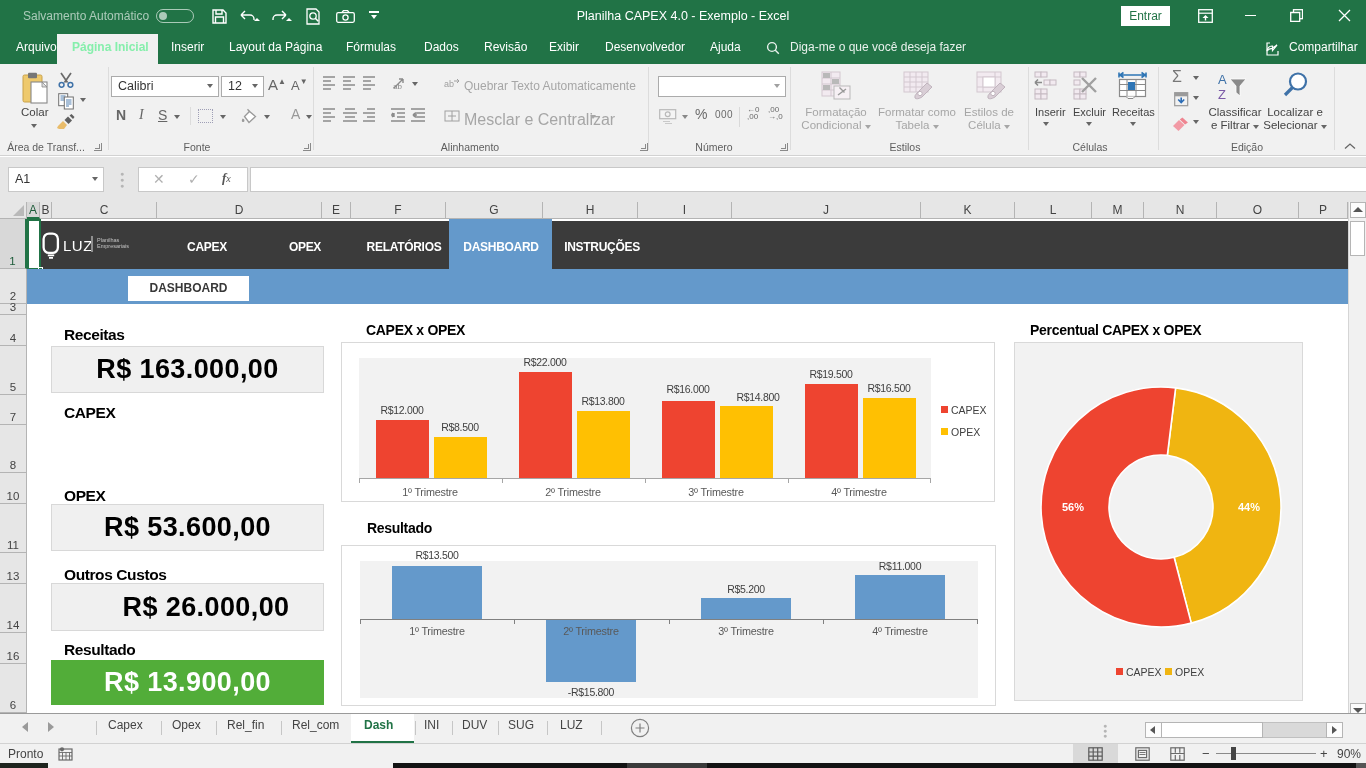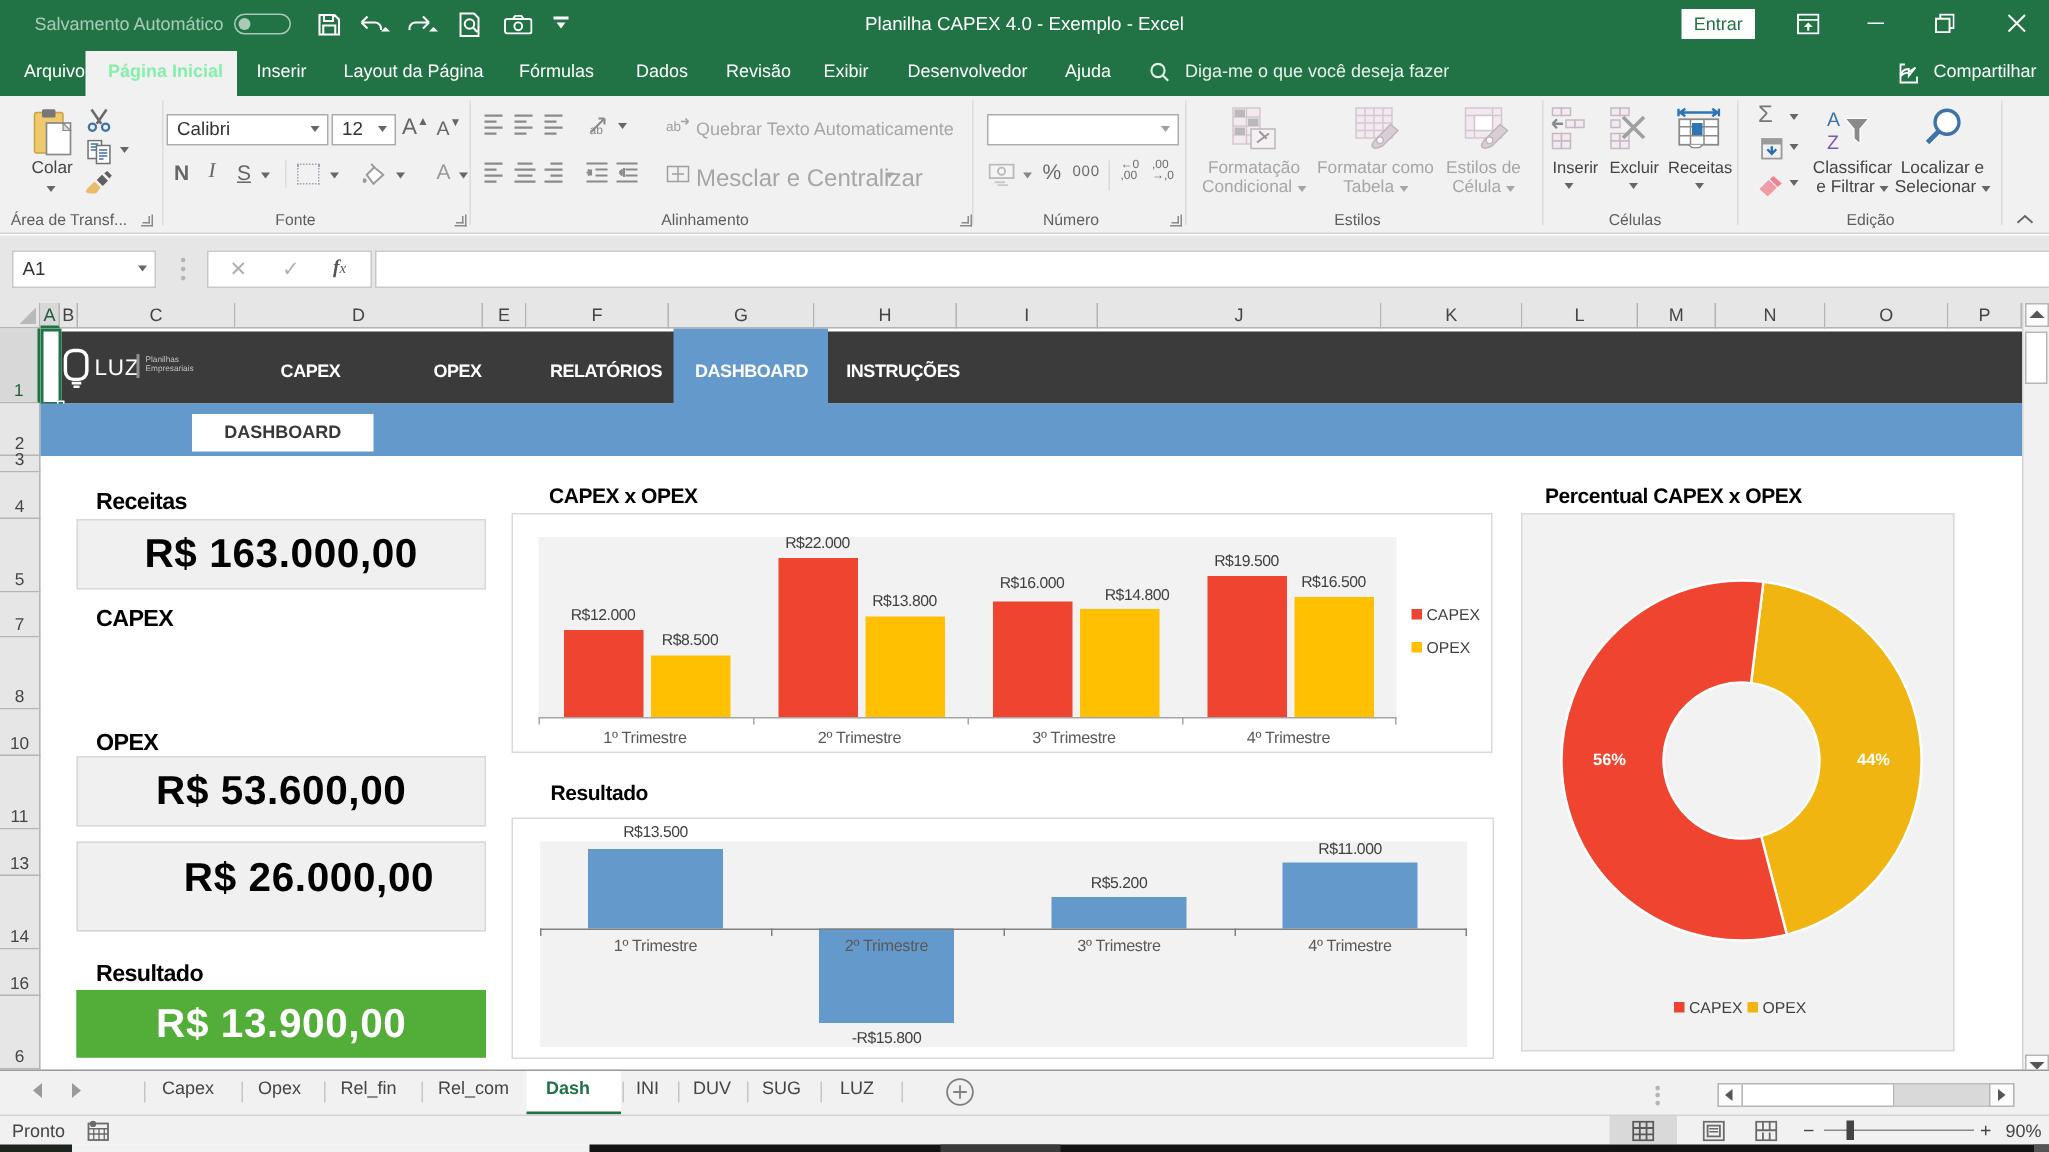--- a/index.html
+++ b/index.html
@@ -397,21 +397,21 @@
 
   <div class="abs" style="left:27px; top:67px; width:1321px; height:35px; background:#6499cb;"></div>
   <div class="abs" style="left:128px; top:74px; width:121px; height:25px; background:#fff; color:#383838; font-weight:bold; font-size:12px; text-align:center; line-height:25px;">DASHBOARD</div>
 
   <span class="glbl" style="top:124px;">Receitas</span>
   <div class="gbox" style="top:144px; height:47px; line-height:45px;">R$ 163.000,00</div>
   <span class="glbl" style="top:202px;">CAPEX</span>
   <span class="glbl" style="top:285px;">OPEX</span>
   <div class="gbox" style="top:302px; height:47px; line-height:45px;">R$ 53.600,00</div>
   <span class="glbl" style="top:364px;">Outros Custos</span>
-  <div class="gbox" style="top:359px; height:60px; line-height:46px;padding-left:37px;">R$ 26.000,00</div>
+  <div class="gbox" style="top:381px; height:48px; line-height:46px;padding-left:37px;">R$ 26.000,00</div>
   <span class="glbl" style="top:439px;">Resultado</span>
   <div class="gbox" style="top:458px; height:45px; line-height:43px; background:#52ad39; border-color:#52ad39; color:#fff;">R$ 13.900,00</div>
 
   <span class="ctitle" style="left:366px; top:120px;">CAPEX x OPEX</span>
   <div class="cbox" style="left:341px; top:140px; width:654px; height:160px;"></div>
   <div class="abs" style="left:359px; top:156px; width:572px; height:120px; background:#f2f2f2;"></div>
   <div class="abs" style="left:359px; top:276px; width:572px; height:1px; background:#a6a6a6;"></div>
   <span class="abs" style="left:359px; top:276px; width:1px; height:5px; background:#a6a6a6;"></span>
   <span class="abs" style="left:502px; top:276px; width:1px; height:5px; background:#a6a6a6;"></span>
   <span class="abs" style="left:645px; top:276px; width:1px; height:5px; background:#a6a6a6;"></span>

